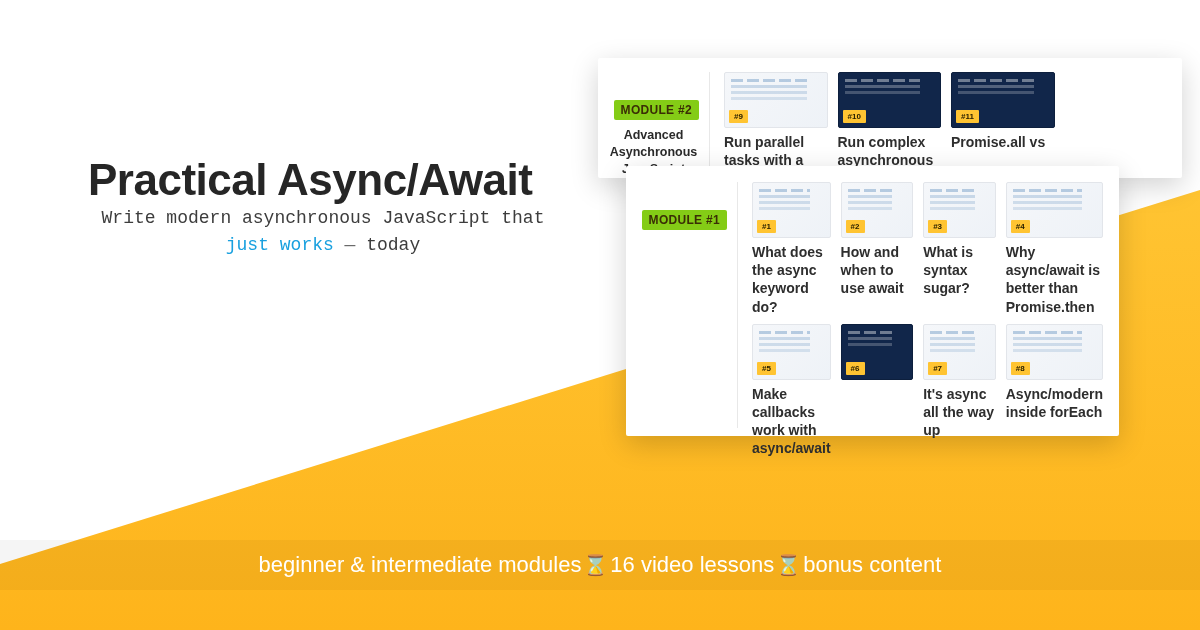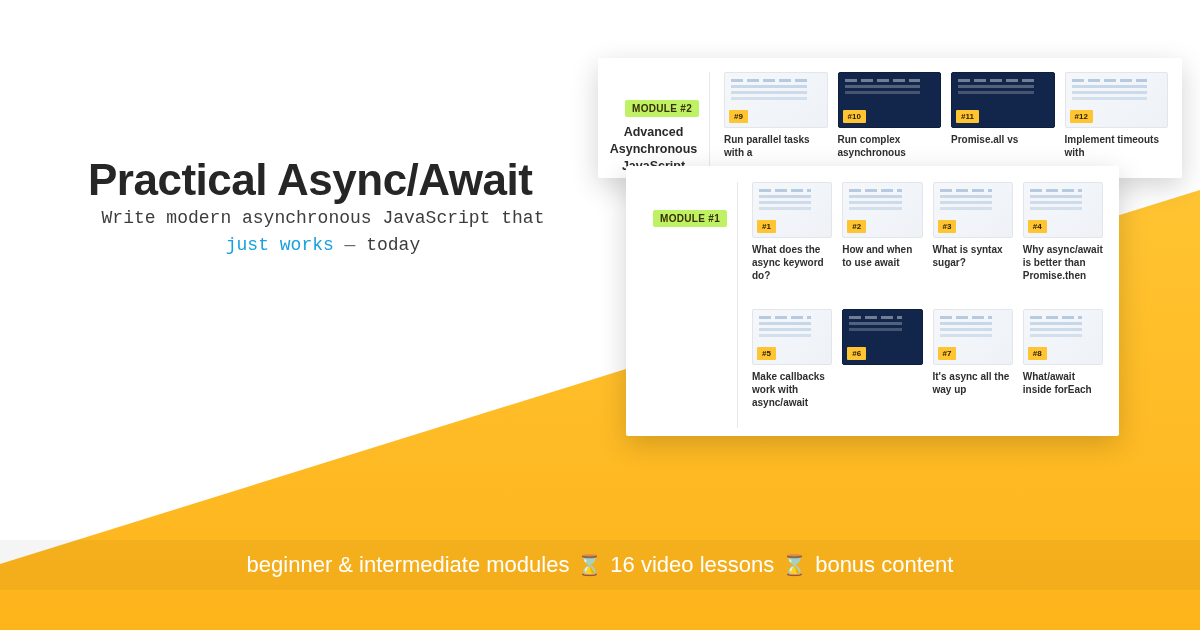--- a/index.html
+++ b/index.html
@@ -59,23 +59,23 @@
 }
 .mod-sidebar {
   width: 112px;
   text-align: right;
   padding: 4px 10px 0 10px;
   border-right: 1px solid #e8e8e8;
   flex-shrink: 0;
 }
 .mod-badge {
   display: inline-block;
-  background: #bef264;
+  background: #84cc16;
   color: #3a2e05;
-  font-size: 10px;
+  font-size: 12px;
   font-weight: 700;
   padding: 3px 7px;
   border-radius: 2px;
   letter-spacing: 0.3px;
   margin-bottom: 7px;
   margin-top: 24px;
 }
 .mod-title {
   font-size: 12.5px;
   font-weight: 700;
@@ -117,37 +117,37 @@
   position: absolute;
   bottom: 4px; left: 4px;
   background: #ffc432;
   color: #2a2000;
   font-size: 8px;
   font-weight: 700;
   padding: 2px 5px;
   border-radius: 1px;
 }
 .lesson-title {
-  font-size: 10px;
+  font-size: 14px;
   font-weight: 600;
   color: #2e2e2e;
   line-height: 1.3;
   margin-top: 5px;
   min-height: 22px;
 }
 
 .footer-bar {
   position: absolute;
   bottom: 40px; left: 0; right: 0;
   height: 50px;
   background: rgba(0,0,0,0.04);
   display: flex;
   align-items: center;
   justify-content: center;
-  gap: 8px;
+  gap: 2px;
   font-size: 22px;
   color: #fff;
 }
 .footer-bar .seg { color: #fff; }
 .footer-bar .hourglass { font-size: 20px; filter: sepia(0.2) saturate(1.3); }
 </style>
 </head>
 <body>
 
 <div class="bg-triangle"></div>
@@ -176,26 +176,20 @@
           <div class="thumb-num">#10</div>
         </div>
         <div class="lesson-title">Run complex asynchronous</div>
       </div>
       <div class="lesson">
         <div class="thumb dark">
           <div class="thumb-num">#11</div>
         </div>
         <div class="lesson-title">Promise.all vs</div>
       </div>
-      <div class="lesson">
-        <div class="thumb">
-          <div class="thumb-num">#12</div>
-        </div>
-        <div class="lesson-title">Implement timeouts with</div>
-      </div>
     </div>
 </div>
 
 <div class="card card-front">
   <div class="mod-sidebar">
     <div class="mod-badge">MODULE #1</div>
   </div>
   <div class="lesson-grid">
       <div class="lesson">
         <div class="thumb">
@@ -235,21 +229,21 @@
       <div class="lesson">
         <div class="thumb">
           <div class="thumb-num">#7</div>
         </div>
         <div class="lesson-title">It's async all the way up</div>
       </div>
       <div class="lesson">
         <div class="thumb">
           <div class="thumb-num">#8</div>
         </div>
-        <div class="lesson-title">What/await inside forEach</div>
+        <div class="lesson-title">Async/modern inside forEach</div>
       </div>
     </div>
 </div>
 
 <div class="footer-bar">
   <span class="seg">beginner &amp; intermediate modules</span>
   <span class="hourglass">⌛</span>
   <span class="seg">16 video lessons</span>
   <span class="hourglass">⌛</span>
   <span class="seg">bonus content</span>

